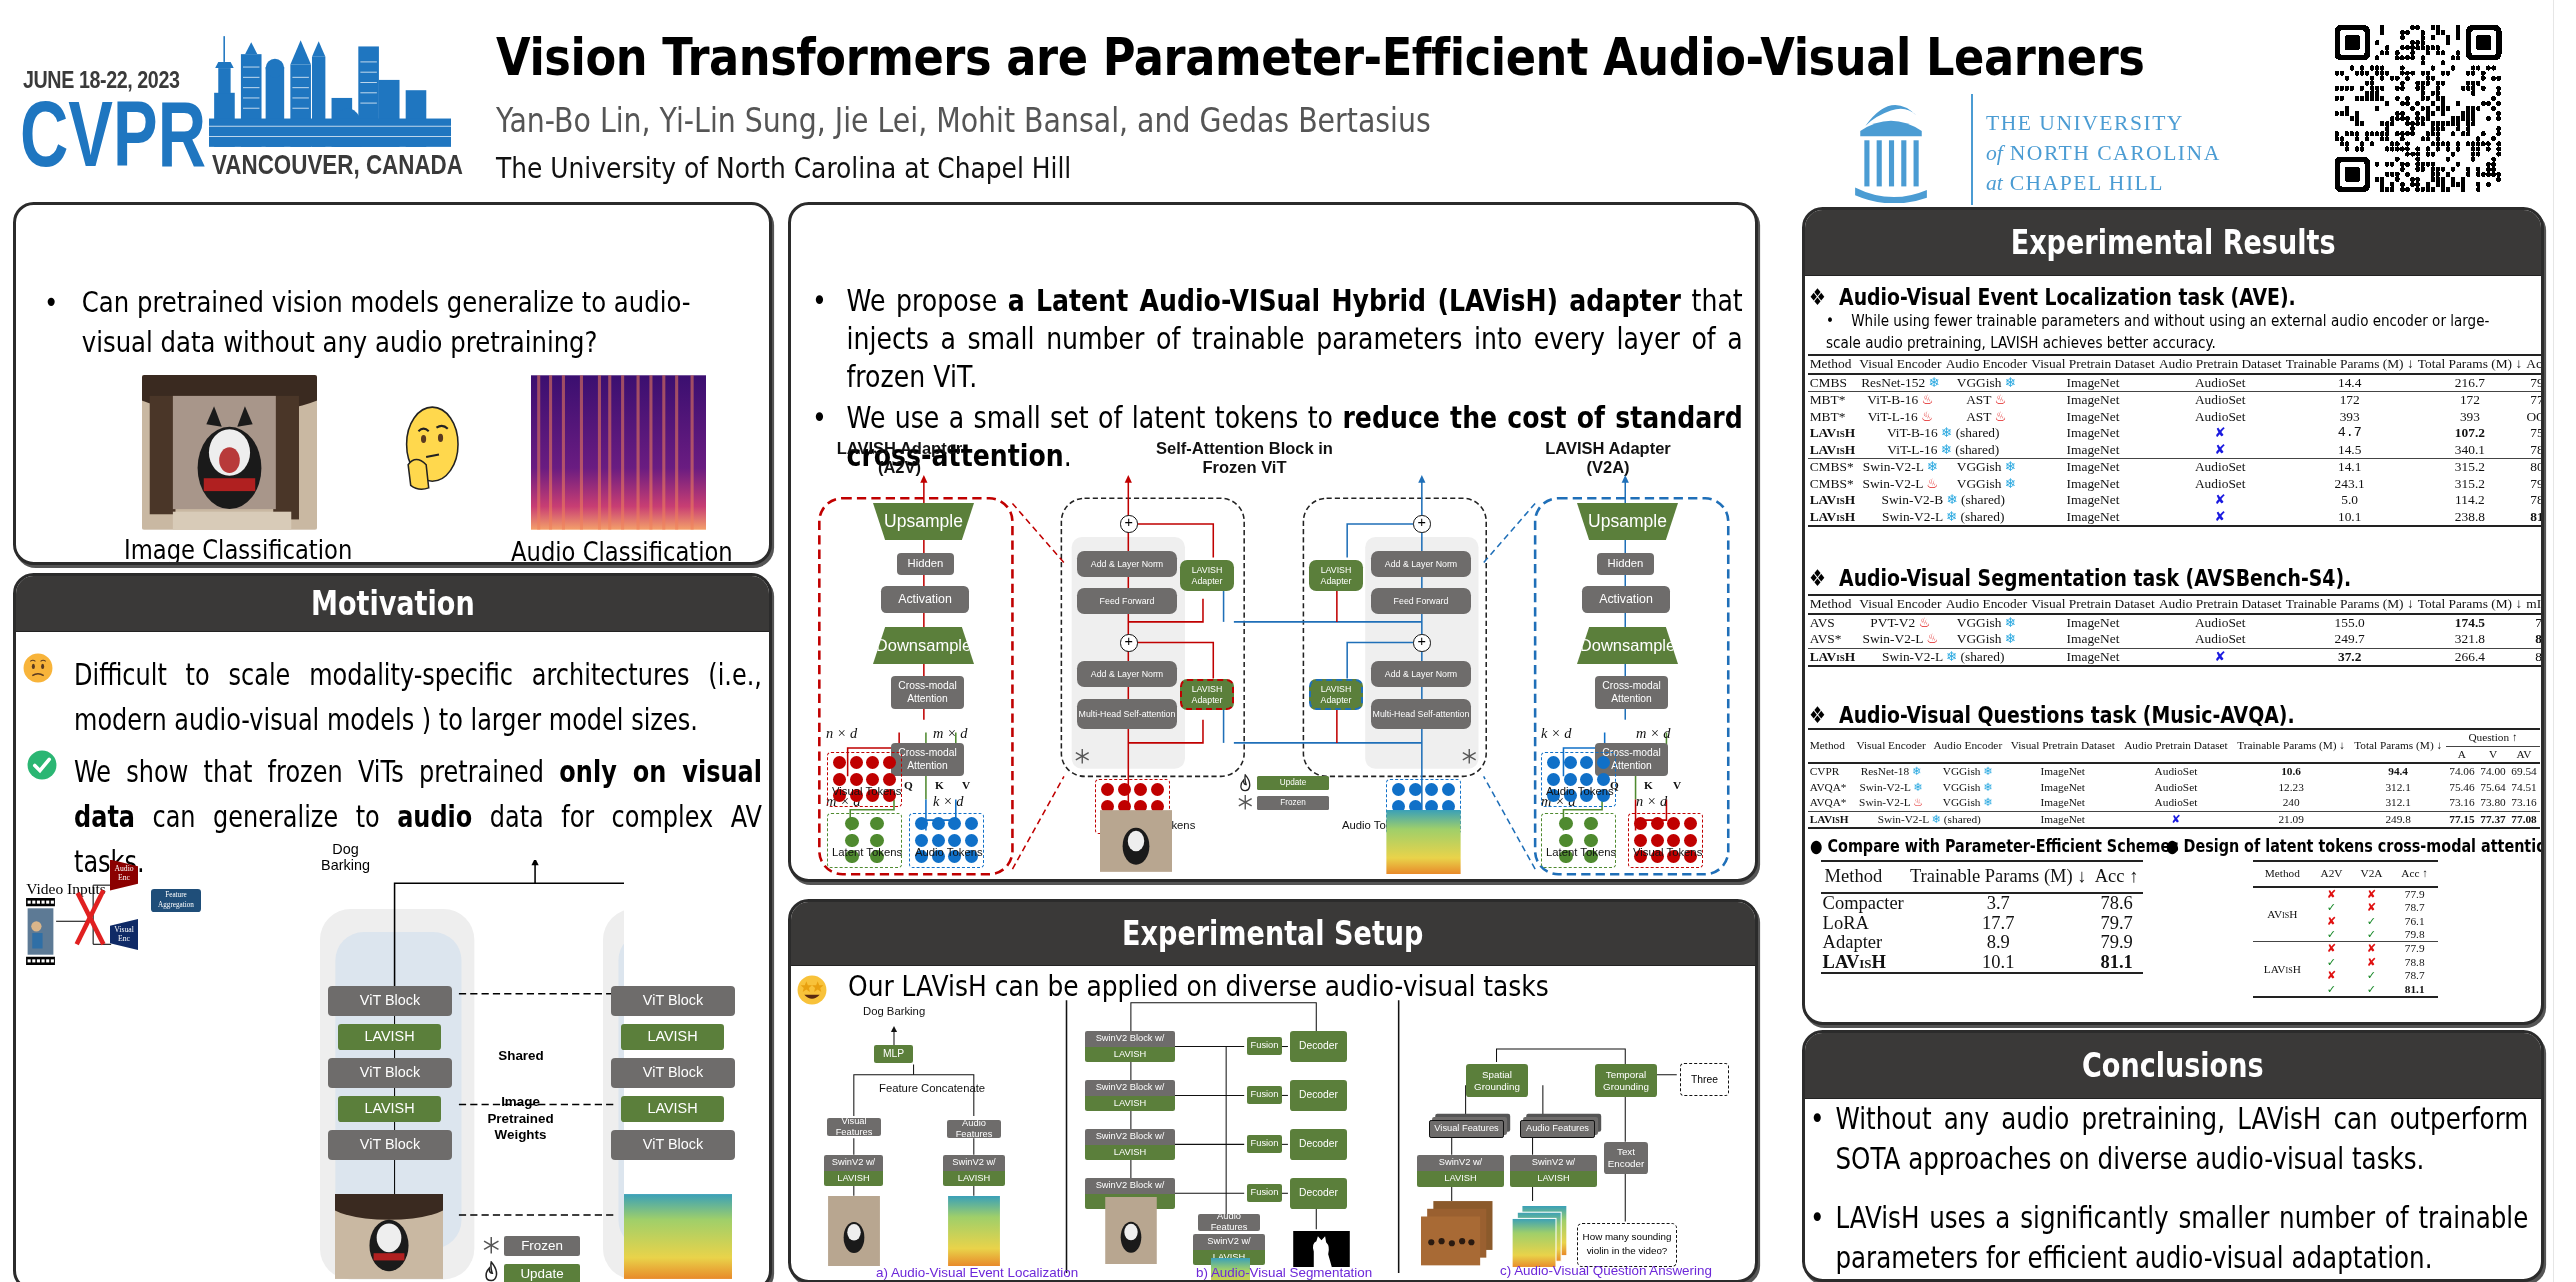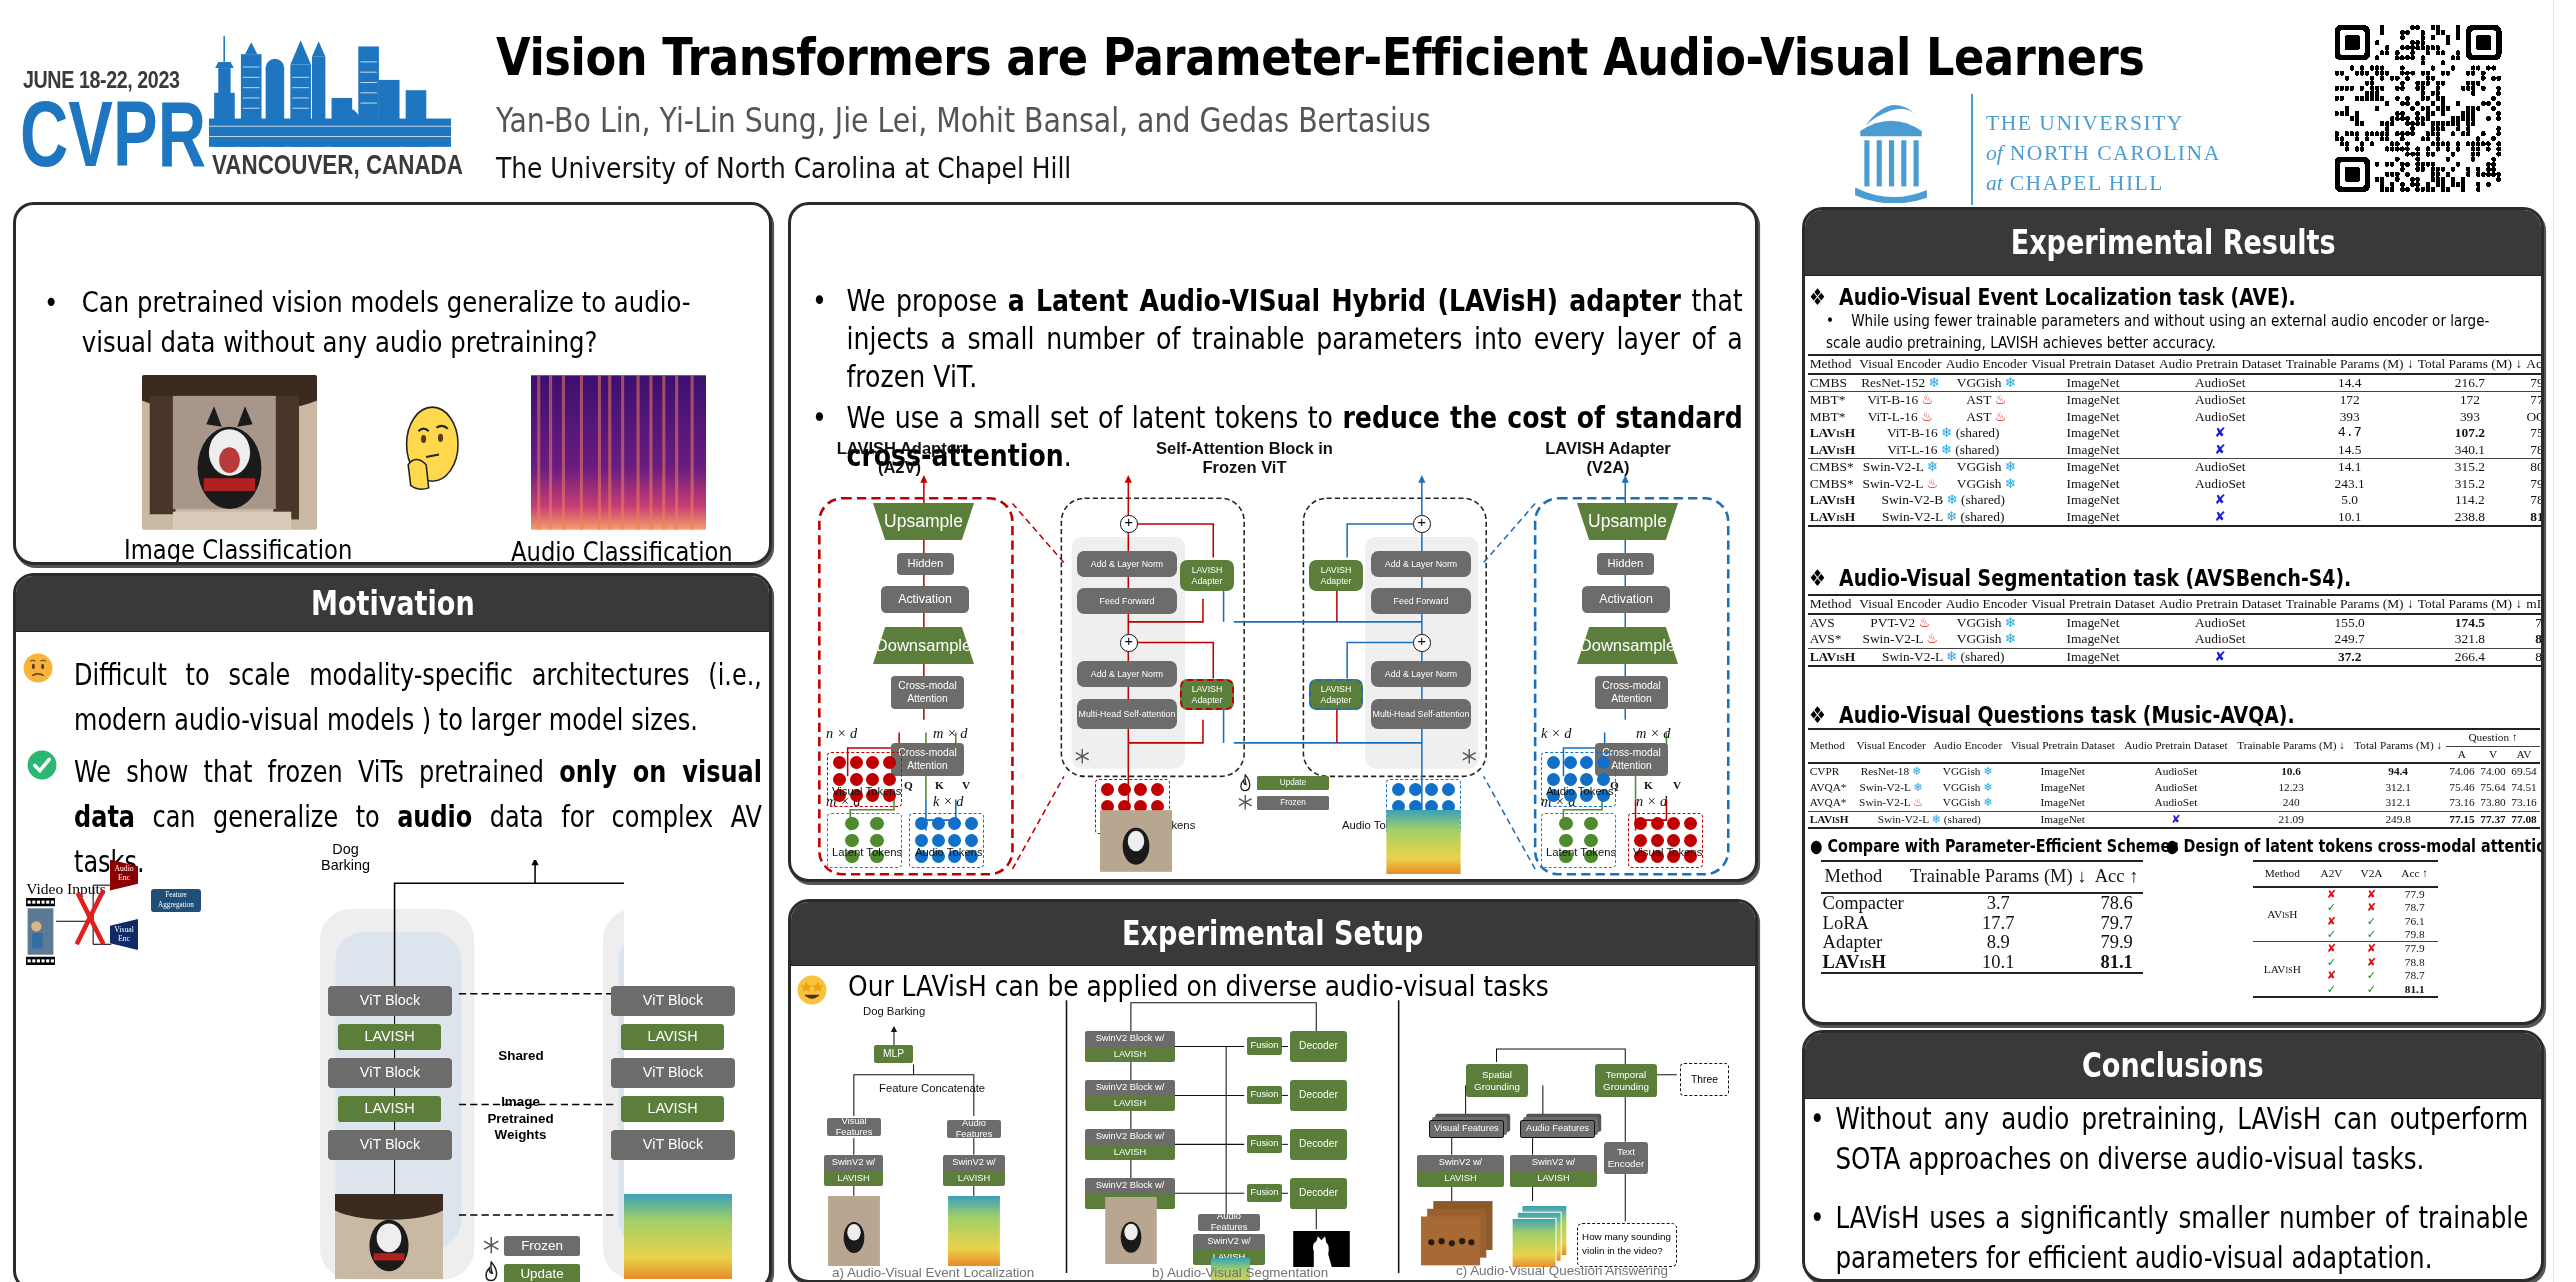--- a/index.html
+++ b/index.html
@@ -54,21 +54,21 @@
   .trap { position: absolute; background: #5b7f3b; color: #fff; font-family: "Liberation Sans", sans-serif; display: flex; align-items: center; justify-content: center; }
   .token-row { position: absolute; display: flex; flex-wrap: wrap; gap: 3.1px; padding: 3.1px; border: 1.5px dashed; border-radius: 4.1px; justify-content: center; }
   .tok { width: 13.4px; height: 13.4px; border-radius: 50%; }
   .small-label { position: absolute; font-family: "Liberation Sans", sans-serif; font-size: 11.3px; color: #111; white-space: nowrap; }
   .math-label { position: absolute; font-family: "Liberation Serif", serif; font-style: italic; font-size: 14.4px; color: #111; white-space: nowrap; }
   .plus { position: absolute; width: 17.5px; height: 17.5px; border: 1.5px solid #111; border-radius: 50%; background: #fff; text-align: center; line-height: 13.4px; font-size: 14.4px; font-family: "Liberation Sans", sans-serif; }
 
   
   #setup { left: 788px; top: 899px; width: 970px; height: 384px; }
   .setup-line { position: absolute; left: 15.5px; top: 66px; font-size: 29px; white-space: nowrap; transform: scaleX(0.86); transform-origin: left top; }
-  .cap { position: absolute; font-family: "Liberation Sans", sans-serif; font-size: 13.4px; white-space: nowrap; color: #737373; }
+  .cap { position: absolute; font-family: "Liberation Sans", sans-serif; font-size: 13.4px; white-space: nowrap; color: #6d28d9; margin-left: 44px; }
 
   
   #results { left: 1802px; top: 207px; width: 742px; height: 818px; }
   .task-h { position: absolute; left: 4.1px; font-family: "DejaVu Sans", sans-serif; font-weight: bold; font-size: 23px; white-space: nowrap; transform: scaleX(0.82); transform-origin: left top; }
   .task-note { position: absolute; left: 20.6px; font-size: 16.5px; line-height: 21.6px; width: 824px; transform: scaleX(0.82); transform-origin: left top; }
   table.res { position: absolute; border-collapse: collapse; font-family: "Liberation Serif", serif; color: #111; }
   table.res td, table.res th { font-weight: normal; text-align: center; padding: 0 2.1px; white-space: nowrap; }
   table.res thead tr:first-child th, table.res thead tr:first-child td { border-top: 2.1px solid #222; }
   table.res thead { border-bottom: 2.1px solid #222; }
   table.res tbody.grp { border-bottom: 1px solid #444; }
@@ -1133,21 +1133,21 @@
           <circle cx="60" cy="82" r="6"></circle>
           <circle cx="80" cy="78" r="6"></circle>
           <circle cx="98" cy="80" r="6"></circle>
         </g>
     </svg>
     <svg class="abs" style="left:721px; top:206px;" width="57" height="62" viewBox="0 0 110 120">
       <rect x="20" y="0" width="85" height="95" fill="url(#specy)"></rect>
       <rect x="10" y="12" width="85" height="95" fill="url(#specy)" stroke="#fff" stroke-width="2"></rect>
       <rect x="0" y="24" width="85" height="95" fill="url(#specy)" stroke="#fff" stroke-width="2"></rect>
     </svg>
-    <div class="abs" style="left:786px; top:223px; width:100px; height:44px; border:1.5px dashed #111; border-radius:5.2px; font-family:'Liberation Sans',sans-serif; font-size:9.8px; line-height:13.4px; padding:6.2px 4.1px;">How many sounding violin in the video?</div>
+    <div class="abs" style="left:786px; top:223px; width:100px; height:44px; border:1.5px dashed #111; border-radius:5.2px; font-family:'Liberation Sans',sans-serif; font-size:9.8px; text-align:center; line-height:13.4px; padding:6.2px 4.1px;">How many sounding violin in the video?</div>
     <div class="cap" style="left:665px; top:263px;">c) Audio-Visual Question Answering</div>
   </div>
 </div>
 
 <div class="panel" id="results">
   <div class="panel-head" style="height:66px; line-height:66px;"><span>Experimental Results</span></div>
 
   <div class="task-h" style="top:74px;">❖&nbsp;&nbsp;<span>Audio-Visual Event Localization task (AVE).</span></div>
   <div class="task-note" style="top:100px;">•&nbsp;&nbsp;&nbsp;&nbsp;<span>While using fewer trainable parameters and without using an external audio encoder or large-scale audio pretraining, LAVISH achieves better accuracy.</span></div>
   <table class="res" id="tbl-ave" style="left:2.6px; top:144px; width:732px; font-size:13.4px;">

